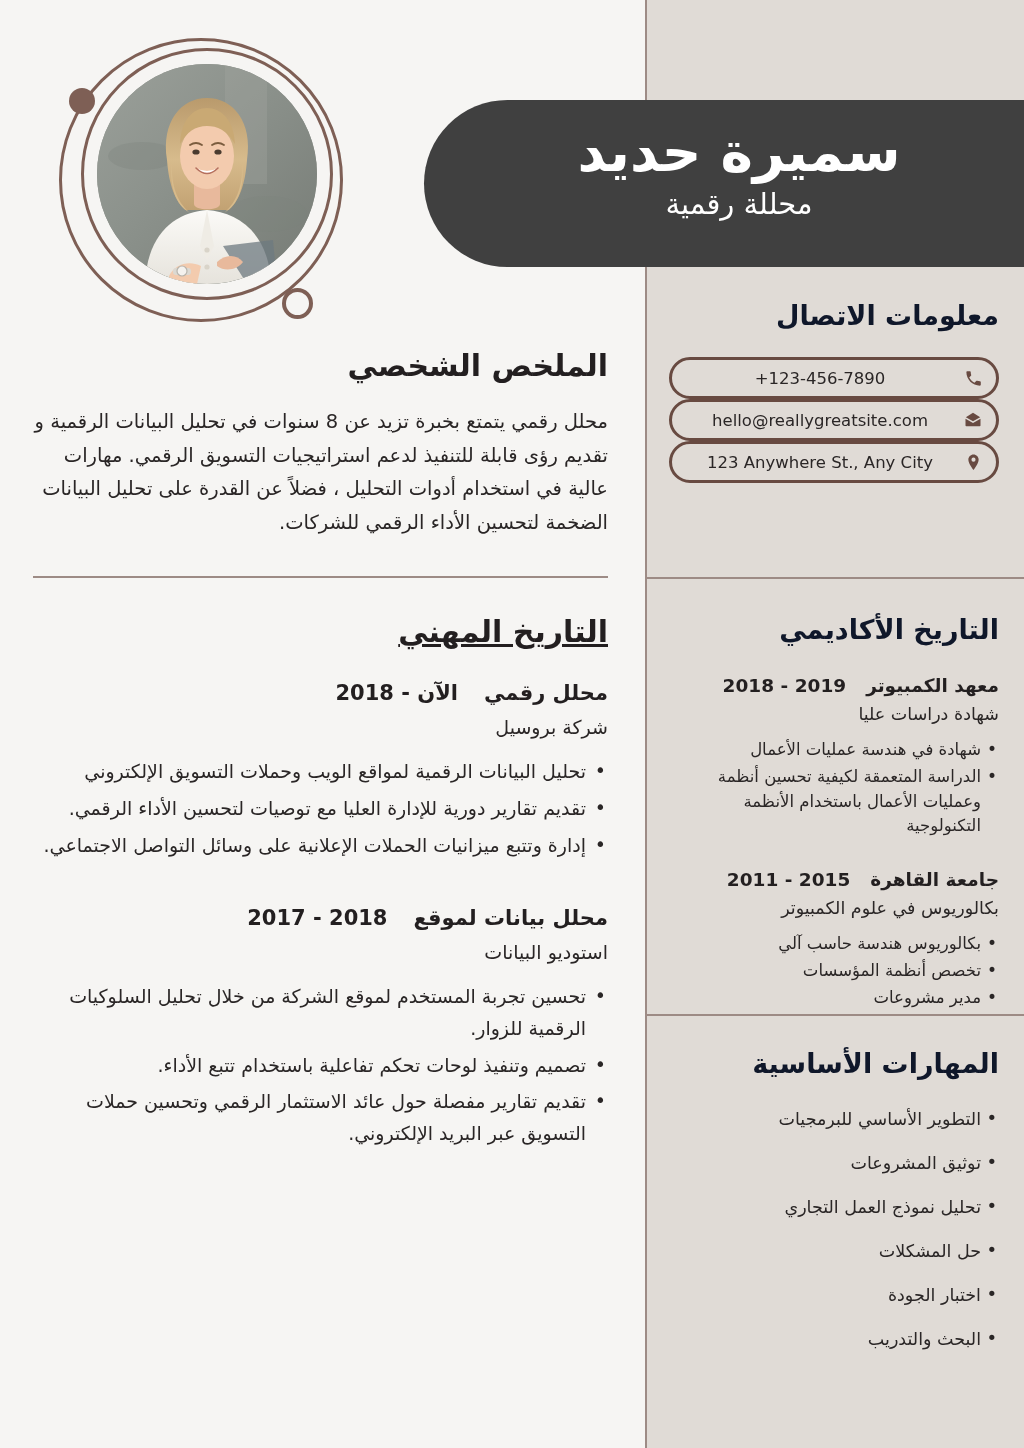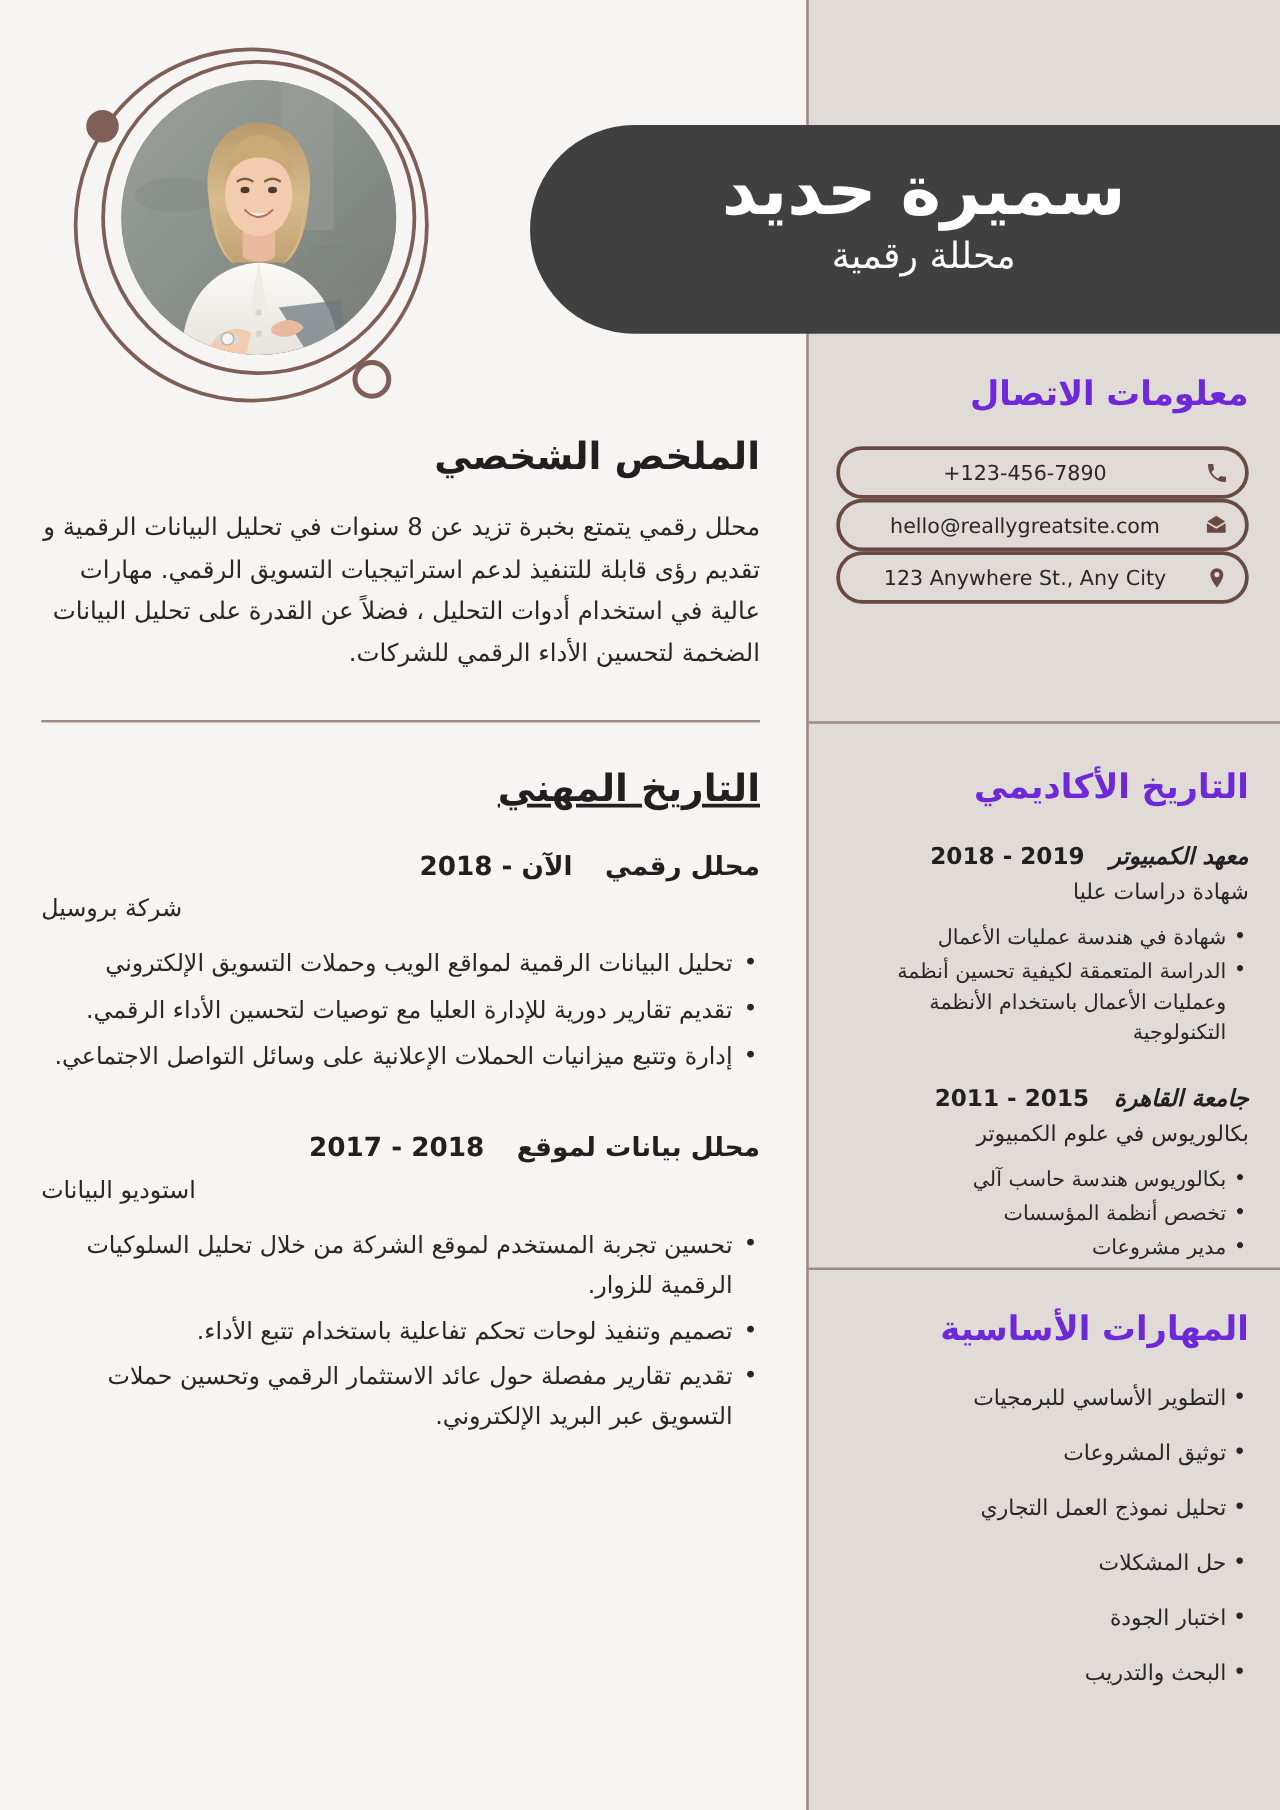--- a/index.html
+++ b/index.html
@@ -123,21 +123,21 @@
   .sec-head {
     font-size: 30px;
     font-weight: 700;
     color: #231f20;
     text-align: right;
     letter-spacing: 0;
   }
   .sec-head-right {
     font-size: 27px;
     font-weight: 700;
-    color: #6d28d9;
+    color: #0f172a;
     text-align: right;
   }
 
   
   .summary-block {
     position: absolute;
     left: 33px;
     top: 348px;
     width: 575px;
   }
@@ -176,21 +176,21 @@
     font-size: 21px;
     font-weight: 700;
     color: #231f20;
   }
   .entry-role { white-space: nowrap; }
   .entry-dates { white-space: nowrap; direction: ltr; }
   .entry-org {
     font-size: 19px;
     color: #2a2626;
     margin-top: 11px;
-    text-align: left;
+    text-align: right;
   }
   ul.bullets {
     list-style: none;
     margin: 18px 0 0 0;
     padding: 0 22px 0 0;
   }
   ul.bullets li {
     position: relative;
     font-size: 19px;
     line-height: 1.68;
@@ -273,21 +273,21 @@
   .edu-head {
     display: flex;
     flex-direction: row;
     align-items: baseline;
     justify-content: flex-start;
     gap: 20px;
     font-size: 18.5px;
     font-weight: 700;
     color: #231f20;
   }
-  .edu-school { white-space: nowrap; font-style: italic; }
+  .edu-school { white-space: nowrap; }
   .edu-dates { white-space: nowrap; direction: ltr; }
   .edu-degree {
     font-size: 17.5px;
     color: #2a2626;
     margin-top: 8px;
     text-align: right;
   }
   ul.bullets-sm {
     list-style: none;
     margin: 14px 0 0 0;

